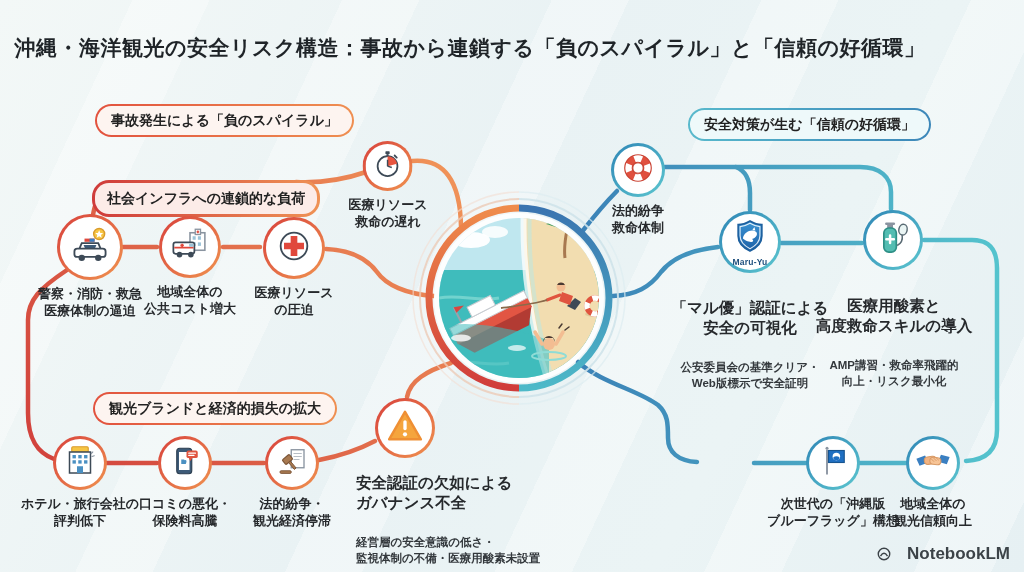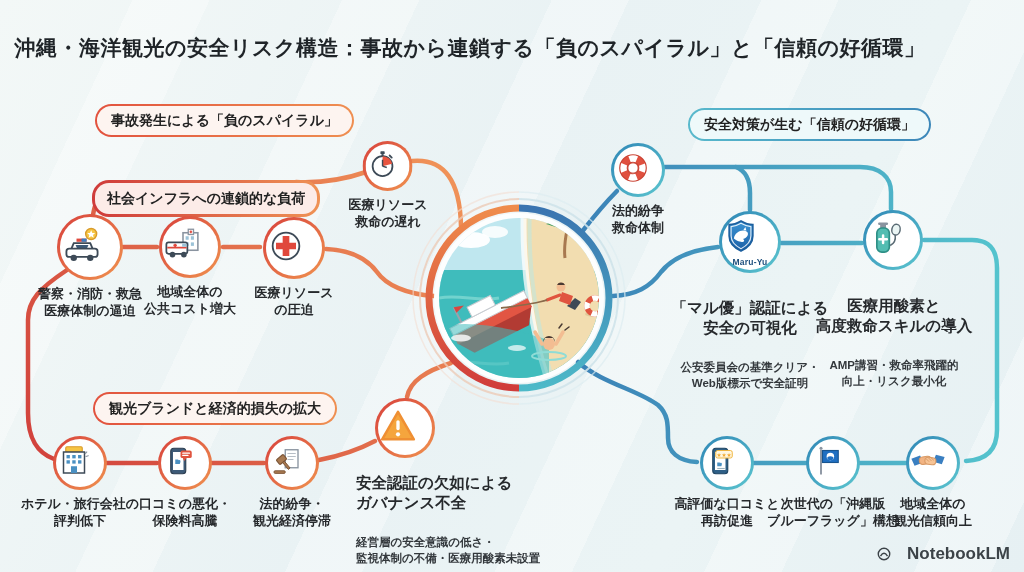--- a/index.html
+++ b/index.html
@@ -15,21 +15,21 @@
   .pill{position:absolute;z-index:3;display:flex;align-items:center;justify-content:center;
     font-weight:800;font-size:14px;color:#222;border:2.5px solid transparent;border-radius:17px;
     padding:0 14px;height:29px;white-space:nowrap;}
   .pill.neg{background:linear-gradient(#fdf4f0,#fdf4f0) padding-box,linear-gradient(90deg,#e2523e,#ef8f51) border-box;}
   .pill.pos{background:linear-gradient(#eef9fa,#eef9fa) padding-box,linear-gradient(90deg,#58b9cc,#3c87b9) border-box;}
   .infra-box{position:absolute;z-index:3;display:flex;align-items:center;justify-content:center;
     font-weight:800;font-size:14px;color:#222;border:3px solid transparent;border-radius:17px;
     padding:0 12px;height:31px;white-space:nowrap;
     background:linear-gradient(#fcece8,#fcece8) padding-box,linear-gradient(90deg,#cf3b3a,#ef9255) border-box;margin-top:16px;}
   .node{position:absolute;z-index:3;display:flex;flex-direction:column;align-items:center;transform:translateX(-50%);}
-  .node .circle{border-radius:50%;display:flex;align-items:center;position:relative;
+  .node .circle{border-radius:50%;display:flex;align-items:center;justify-content:center;position:relative;
     border:3.5px solid transparent;box-sizing:border-box;}
   .node.neg .circle{background:linear-gradient(#ffffff,#ffffff) padding-box,linear-gradient(135deg,#d8413c,#f0934f) border-box;}
   .node.pos .circle{background:linear-gradient(#ffffff,#ffffff) padding-box,linear-gradient(135deg,#2f86b6,#5cc6cf) border-box;}
   .node .label{margin-top:6px;font-size:13px;line-height:1.28;font-weight:800;color:#26292c;
     text-align:center;white-space:pre-line;}
   .bigtext{position:absolute;z-index:3;white-space:pre-line;color:#26292c;}
   .bigtext .main{font-size:15.5px;line-height:1.3;font-weight:800;white-space:pre-line;}
   .bigtext .sub{font-size:11.5px;line-height:1.35;font-weight:700;margin-top:4px;color:#33383c;white-space:pre-line;}
   .center-art{position:absolute;z-index:2;}
   .badge-label{position:absolute;left:0;right:0;bottom:3px;text-align:center;
@@ -352,34 +352,20 @@
       </svg></span>
     </div>
   </div>
   <div class="bigtext" style="left:798px;top:278px;width:192px;text-align:center;">
     <div class="main">医療用酸素と
 高度救命スキルの導入</div>
     <div class="sub">AMP講習・救命率飛躍的
 向上・リスク最小化</div>
   </div>
 
-  <div class="node pos" style="left:727px;top:436px;">
-    <div class="circle" style="width:54px;height:54px;">
-      <span><svg width="36" height="36" viewBox="0 0 48 48">
-        <rect x="13" y="7" width="20" height="34" rx="4" fill="#2e5f86" stroke="#1f4563" stroke-width="1.5"></rect>
-        <rect x="16" y="12" width="14" height="24" fill="#fff"></rect>
-        <rect x="17" y="10" width="22" height="10" rx="2.5" fill="#fff7e0" stroke="#f0b43c" stroke-width="1.3"></rect>
-        <text x="28" y="18" text-anchor="middle" font-size="7.5" fill="#f2a92e" font-family="DejaVu Sans, sans-serif">★★★</text>
-        <path d="M19,26 l3.5,0 l0,5 l-3.5,0 Z M22.5,27 c2.5,-1.8 3.5,0.5 2,4 l-2,0 Z" fill="#4a90c2"></path>
-        <path d="M19,34 h10" stroke="#9bb0bd" stroke-width="1.5"></path>
-      </svg></span>
-    </div>
-    <div class="label" style="width:140px">高評価な口コミと
-再訪促進</div>
-  </div>
 
   <div class="node pos" style="left:833px;top:436px;">
     <div class="circle" style="width:54px;height:54px;">
       <span><svg width="36" height="36" viewBox="0 0 48 48">
         <circle cx="16" cy="7" r="2" fill="#8a94a0"></circle>
         <line x1="16" y1="9" x2="16" y2="42" stroke="#8a94a0" stroke-width="2.5"></line>
         <rect x="18" y="10" width="21" height="16" fill="#1f6fc2" stroke="#17548f" stroke-width="1.5"></rect>
         <circle cx="28.5" cy="18" r="5" fill="#fff"></circle>
         <path d="M24.5,19 c2,-2 6,-2 8,0 l0,2.5 c-2,1.5 -6,1.5 -8,0 Z" fill="#1f6fc2"></path>
       </svg></span>

